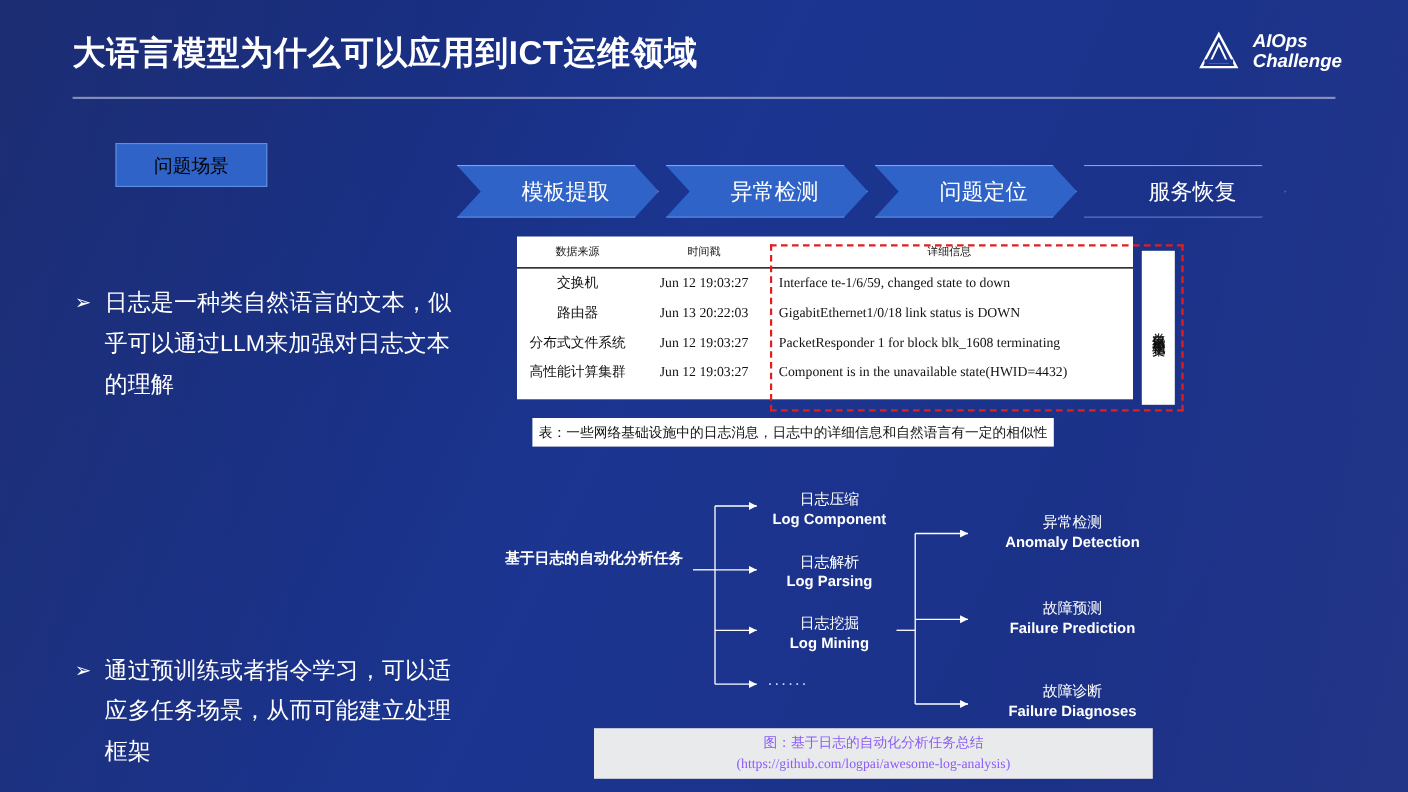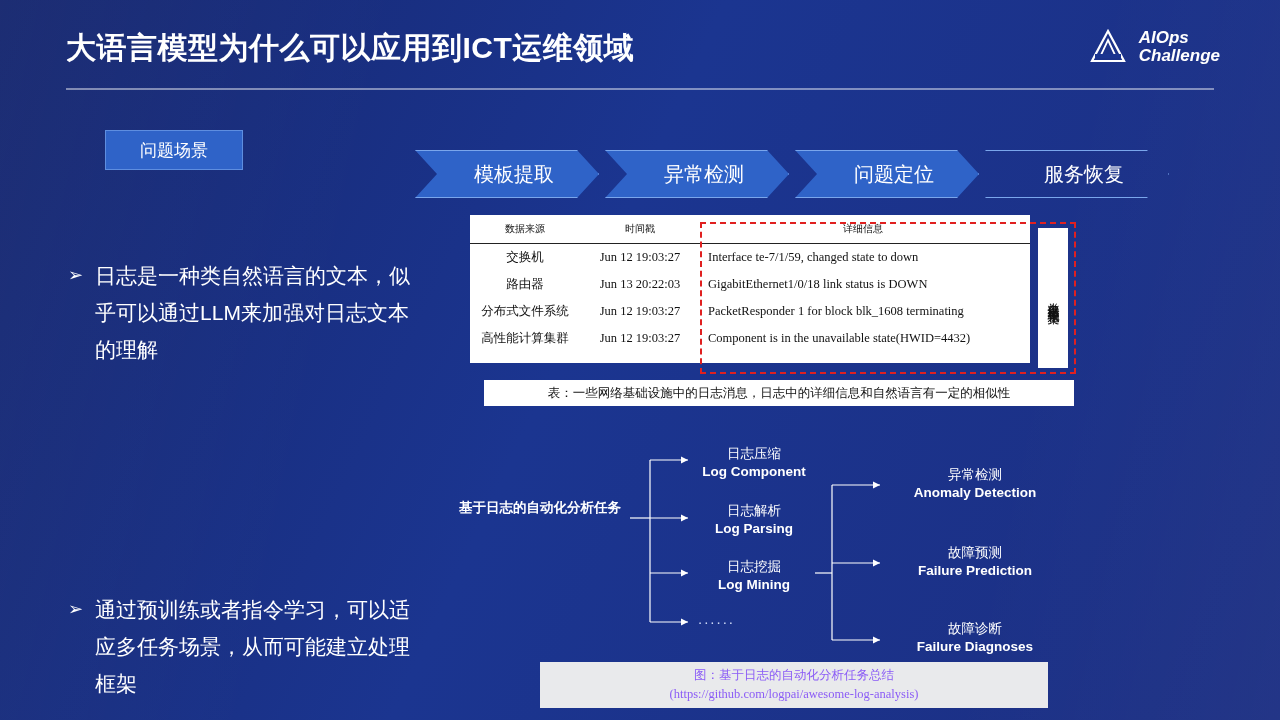--- a/index.html
+++ b/index.html
@@ -39,21 +39,21 @@
   .logo-text {
     font-size:17px; font-weight:bold; line-height:1.05; color:#ffffff;
   }
 
   
   .scene-tag {
     position:absolute; left:105px; top:130px;
     width:138px; height:40px;
     background:#2f63c8; border:1px solid #5e8ee0;
     display:flex; align-items:center; justify-content:center;
-    font-size:17px; color:#ffffff;
+    font-size:17px; color:#000000;
   }
   .chev-wrap { position:absolute; left:415px; top:126px; height:48px;margin-top:24px; }
   .chev {
     position:relative; float:left;
     height:48px; display:flex; align-items:center; justify-content:center;
     color:#fff; font-size:20px;
     background:#2f63c8;
     border:1px solid #7aa6ec;
     margin-right:6px;
     padding-left:24px; padding-right:10px;
@@ -97,21 +97,21 @@
     border:2.5px dashed #e02020; pointer-events:none;
   }
   .vertical-note {
     position:absolute; left:1038px; top:228px; width:30px; height:140px;
     background:#ffffff; color:#111; font-size:12px;
     writing-mode:vertical-rl; text-orientation:upright;
     display:flex; align-items:center; justify-content:center;
     letter-spacing:1px; font-family:"Liberation Serif", serif;
   }
   .caption-bar {
-    position:absolute; left:484px; top:380px; width:590px; height:26px;
+    position:absolute; left:484px; top:380px; width:474px; height:26px;
     background:#ffffff; color:#111; font-size:12.5px;
     display:flex; align-items:center; justify-content:center;
     font-family:"Liberation Serif", serif;
   }
 
   
   .diagram { position:absolute; left:440px; top:440px; width:640px; height:215px; }
   .node { position:absolute; text-align:center; font-size:13.5px; line-height:1.35; color:#ffffff; }
   .node .cn { display:block; }
   .node .en { display:block; font-weight:bold; }
@@ -176,21 +176,21 @@
       <tr>
         <th class="col-src">数据来源</th>
         <th class="col-ts">时间戳</th>
         <th class="col-det">详细信息</th>
       </tr>
     </thead>
     <tbody>
       <tr>
         <td class="col-src">交换机</td>
         <td class="col-ts">Jun 12 19:03:27</td>
-        <td class="col-det">Interface te-7/1/59, changed state to down</td>
+        <td class="col-det">Interface te-1/6/59, changed state to down</td>
       </tr>
       <tr>
         <td class="col-src">路由器</td>
         <td class="col-ts">Jun 13 20:22:03</td>
         <td class="col-det">GigabitEthernet1/0/18 link status is DOWN</td>
       </tr>
       <tr>
         <td class="col-src">分布式文件系统</td>
         <td class="col-ts">Jun 12 19:03:27</td>
         <td class="col-det">PacketResponder 1 for block blk_1608 terminating</td>

